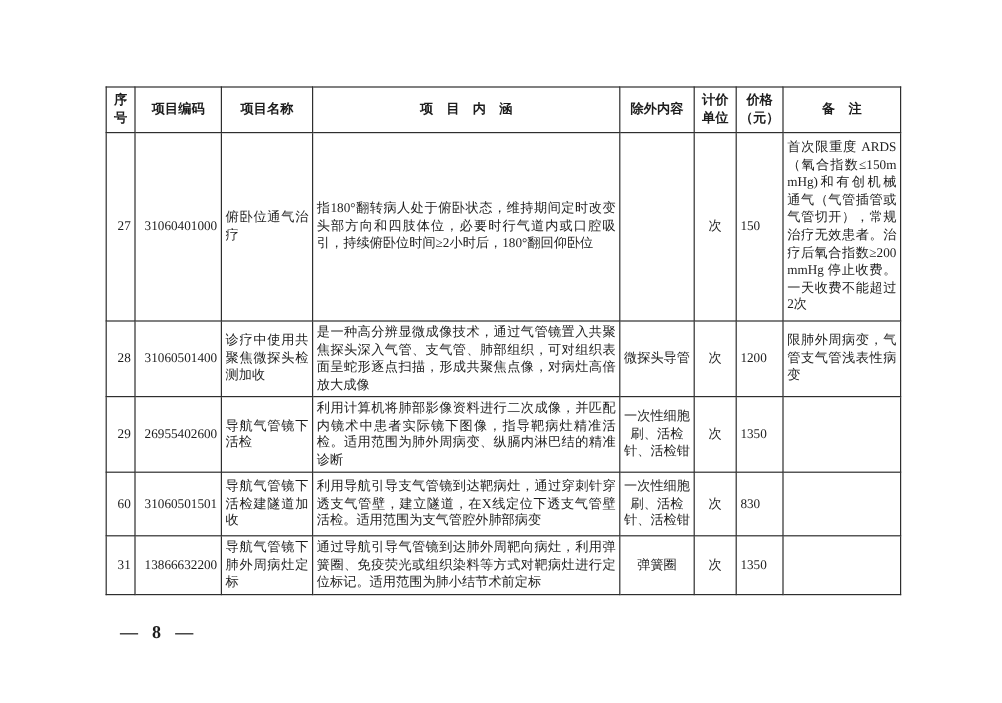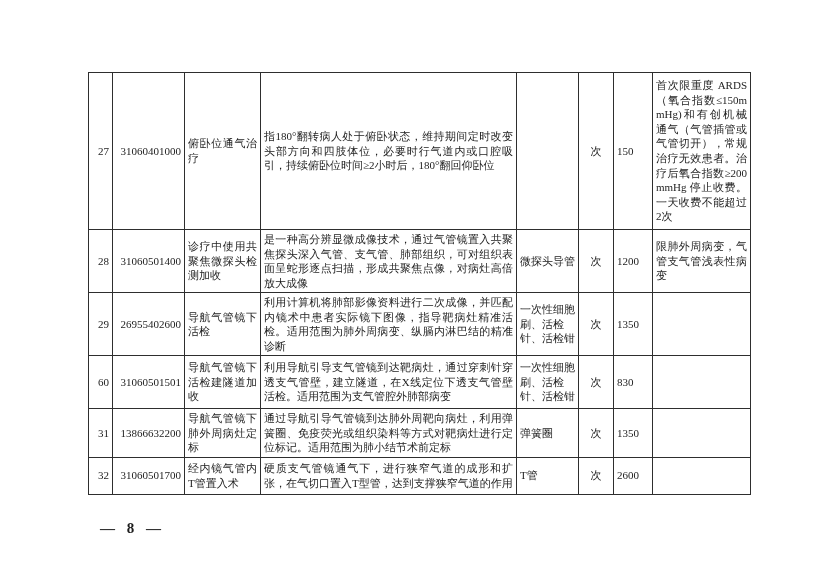--- a/index.html
+++ b/index.html
@@ -35,21 +35,21 @@
   }
   .price-table th {
     font-weight: bold;
     text-align: center;
     padding: 2px 1px;
   }
   .c-seq    { text-align: right; }
   .c-code   { text-align: right; font-family: "Liberation Serif", serif; letter-spacing: 0px; margin-left: 39px; }
   .c-name   { text-align: justify; text-justify: inter-character; padding: 2px 4px; }
   .c-cont   { text-align: justify; text-justify: inter-character; padding: 2px 5px; }
-  .c-excl   { }
+  .c-excl   { text-align: center; }
   .c-unit   { text-align: center; }
   .c-price  { }
   .c-remark { text-align: justify; text-justify: inter-character; padding: 2px 4px; line-height: 1.42; }
   .page-number {
     position: absolute;
     left: 100px;
     top: 520px;
     font-size: 15px;
     font-weight: bold;
     letter-spacing: 4px;
@@ -66,20 +66,30 @@
       <col style="width:24px">
         <col style="width:72px">
         <col style="width:76px">
         <col style="width:256px">
       <col style="width:62px">
         <col style="width:35px">
         <col style="width:39px">
         <col style="width:98px">
     </colgroup>
     <tbody>
+      <tr style="height:38px">
+        <th>序号</th>
+        <th>项目编码</th>
+        <th>项目名称</th>
+        <th>项　目　内　涵</th>
+        <th>除外内容</th>
+        <th>计价单位</th>
+        <th>价格（元）</th>
+        <th>备　注</th>
+      </tr>
 
       <tr style="height:157px">
         <td class="c-seq">27</td>
         <td class="c-code">31060401000</td>
         <td class="c-name">俯卧位通气治疗</td>
         <td class="c-cont">指180°翻转病人处于俯卧状态，维持期间定时改变头部方向和四肢体位，必要时行气道内或口腔吸引，持续俯卧位时间≥2小时后，180°翻回仰卧位</td>
         <td class="c-excl"></td>
         <td class="c-unit">次</td>
         <td class="c-price">150</td>
         <td class="c-remark">首次限重度 ARDS（氧合指数≤150mmHg)和有创机械通气（气管插管或气管切开），常规治疗无效患者。治疗后氧合指数≥200mmHg 停止收费。一天收费不能超过2次</td>
@@ -122,28 +132,18 @@
         <td class="c-seq">31</td>
         <td class="c-code">13866632200</td>
         <td class="c-name">导航气管镜下肺外周病灶定标</td>
         <td class="c-cont">通过导航引导气管镜到达肺外周靶向病灶，利用弹簧圈、免疫荧光或组织染料等方式对靶病灶进行定位标记。适用范围为肺小结节术前定标</td>
         <td class="c-excl">弹簧圈</td>
         <td class="c-unit">次</td>
         <td class="c-price">1350</td>
         <td class="c-remark"></td>
       </tr>
 
-      <tr style="height:37px">
-        <td class="c-seq">32</td>
-        <td class="c-code">31060501700</td>
-        <td class="c-name">经内镜气管内T管置入术</td>
-        <td class="c-cont">硬质支气管镜通气下，进行狭窄气道的成形和扩张，在气切口置入T型管，达到支撑狭窄气道的作用</td>
-        <td class="c-excl">T管</td>
-        <td class="c-unit">次</td>
-        <td class="c-price">2600</td>
-        <td class="c-remark"></td>
-      </tr>
     </tbody>
   </table>
 
   <div class="page-number">— 8 —</div>
 
 </div>
 
 </body></html>

